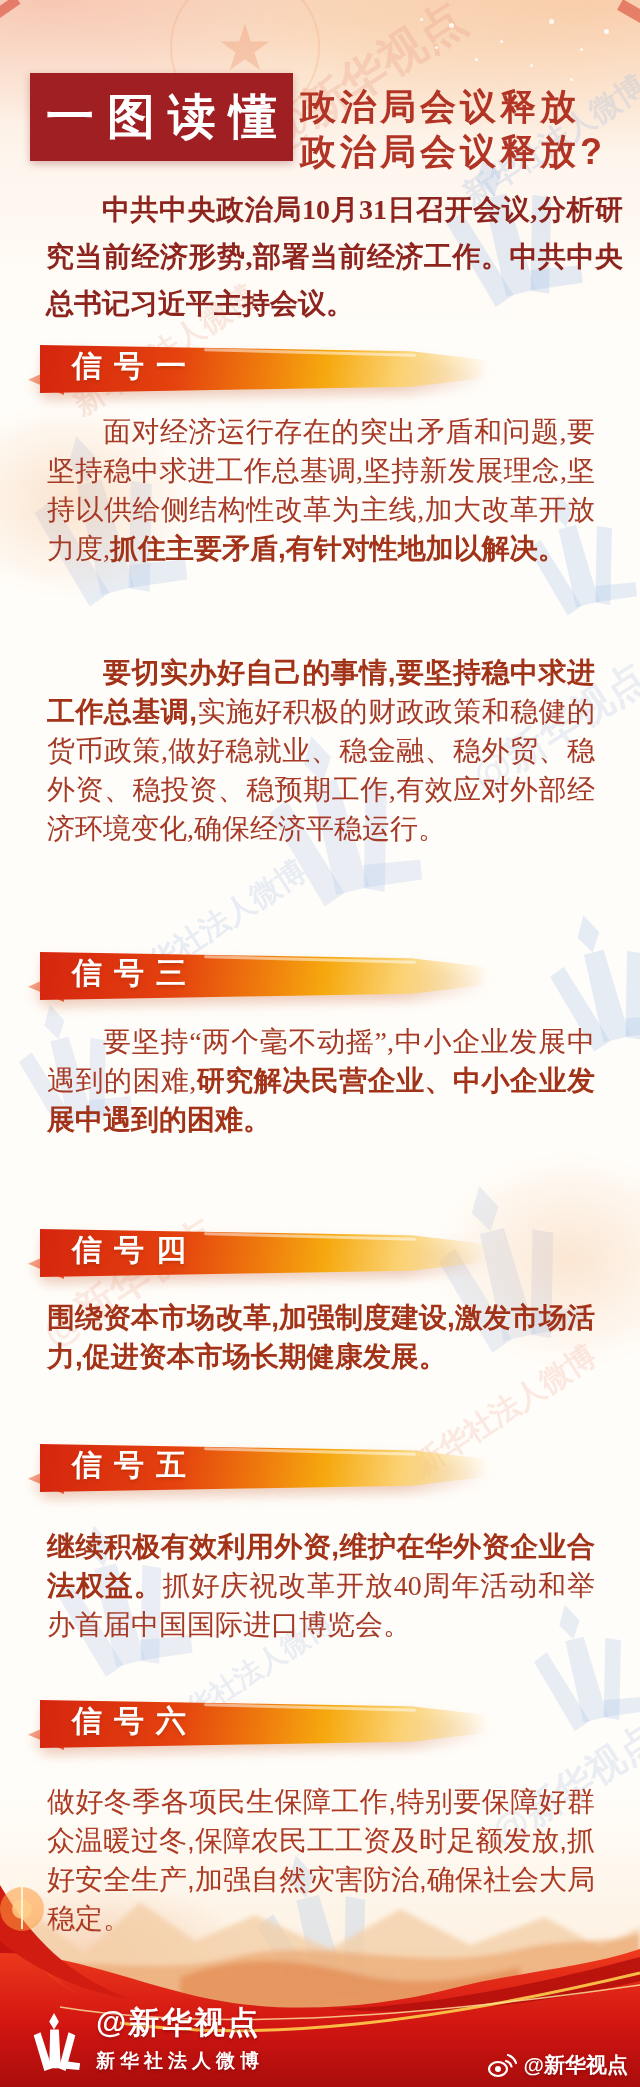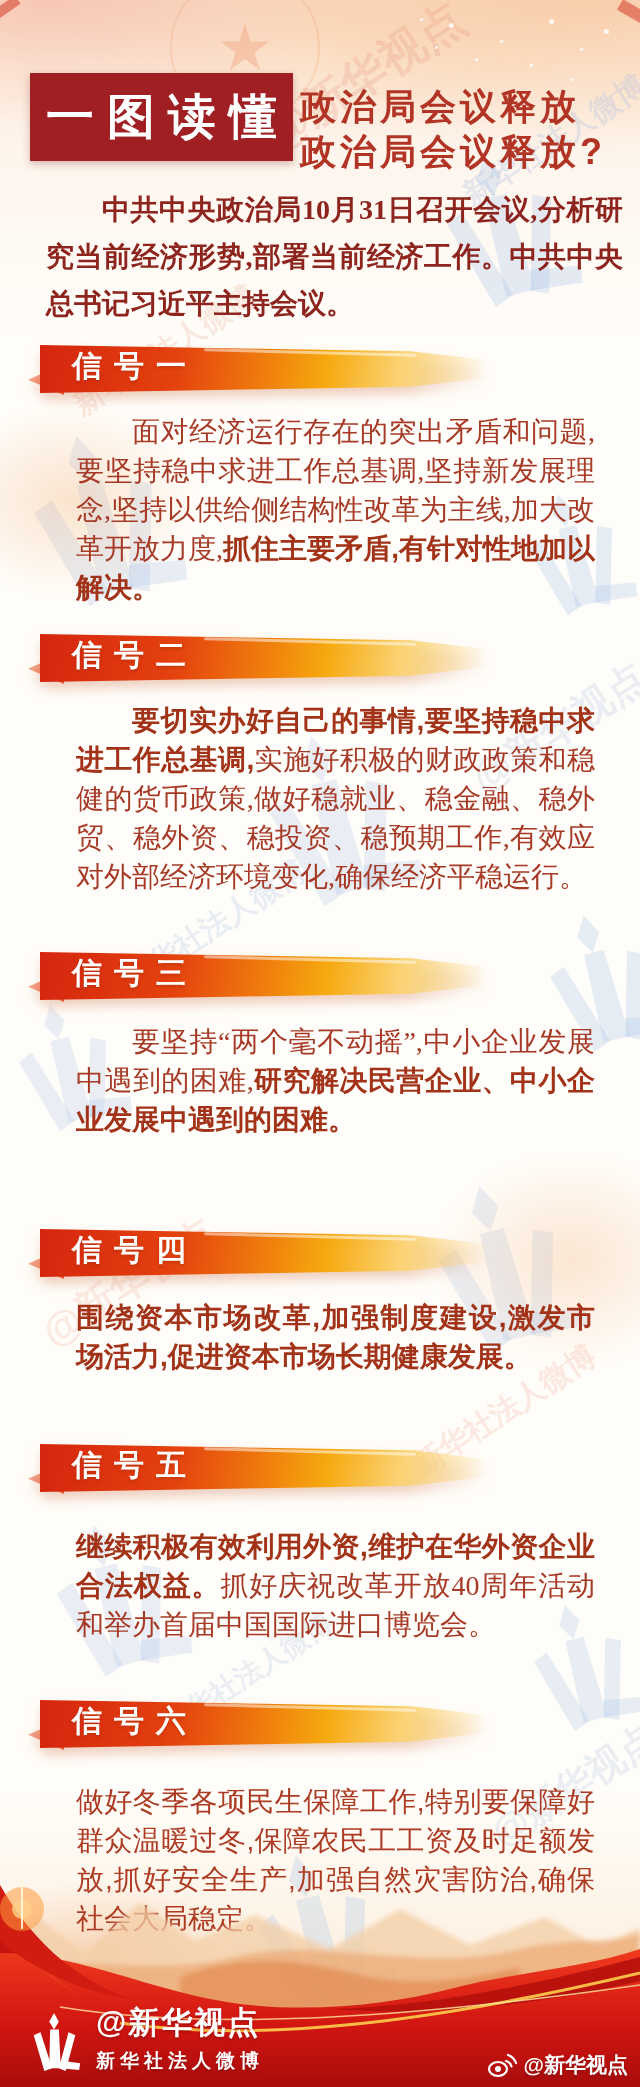--- a/index.html
+++ b/index.html
@@ -54,21 +54,21 @@
     background:linear-gradient(120deg,#f8c7b0 0%,#e55a36 75%);
     clip-path:polygon(100% 8%, 0 55%, 100% 100%); }
   .band { position:absolute; inset:0;
     background:linear-gradient(98deg,#d5250f 0%,#e4420e 26%,#ef7b0d 42%,#f6a90f 54%,#fbd375 68%,rgba(255,247,232,0) 84%);
     clip-path:polygon(0 0, 70% 13%, 99% 50%, 70% 87%, 0 100%); }
   .band::after { content:""; position:absolute; left:31%; top:12%; width:40%; height:3px;
     background:rgba(255,255,255,.5); border-radius:2px; transform:rotate(1.5deg); }
   .ribbon-label { position:absolute; left:32px; top:50%; transform:translateY(-55%);
     color:#fff; font-family:"Liberation Sans",sans-serif; font-weight:700;
     font-size:30px; letter-spacing:12px; text-shadow:0 2px 3px rgba(150,45,0,.4); }
-  .sig-text { margin:19px 45px 0 76px; color:#a63a26; font-size:28px; line-height:39px; text-align:justify; }
+  .sig-text { margin:19px 45px 0 47px; color:#a63a26; font-size:28px; line-height:39px; text-align:justify; }
   .sig-text.indent { text-indent:2em; }
   .sig-text .bold { font-family:"Liberation Sans",sans-serif; font-weight:700; color:#a23318; }
   .sig-text .sans { font-family:"Liberation Sans",sans-serif; font-weight:400; color:#ad3a22; }
   
   .footer { position:absolute; left:0; right:0; bottom:0; height:230px; }
   .footer svg.scenery { position:absolute; left:0; bottom:0; display:block; }
   .brand { position:absolute; left:26px; bottom:13px; display:flex; align-items:flex-end; gap:12px; color:#fff; }
   .brand-mark { width:58px; height:62px; }
   .brand-handle { font-family:"Liberation Sans",sans-serif; font-weight:800; font-size:31px;
     letter-spacing:2px; text-shadow:0 2px 3px rgba(120,10,10,.5); }
@@ -154,24 +154,20 @@
 
   <section class="sig" style="top:345px">
     <div class="ribbon">
       <div class="band"></div>
       <span class="ribbon-label">信号一</span>
     </div>
     <p class="sig-text indent"><span>面对经济运行存在的突出矛盾和问题,要坚持稳中求进工作总基调,坚持新发展理念,坚持以供给侧结构性改革为主线,加大改革开放力度,</span><span class="bold">抓住主要矛盾,有针对性地加以解决。</span></p>
   </section>
 
   <section class="sig" style="top:634px">
-    <div class="ribbon">
-      <div class="band"></div>
-      <span class="ribbon-label">信号二</span>
-    </div>
     <p class="sig-text indent"><span class="bold">要切实办好自己的事情,要坚持稳中求进工作总基调,</span><span>实施好积极的财政政策和稳健的货币政策,做好稳就业、稳金融、稳外贸、稳外资、稳投资、稳预期工作,有效应对外部经济环境变化,确保经济平稳运行。</span></p>
   </section>
 
   <section class="sig" style="top:952px">
     <div class="ribbon">
       <div class="band"></div>
       <span class="ribbon-label">信号三</span>
     </div>
     <p class="sig-text indent" style="margin-top:22px"><span>要坚持“两个毫不动摇”,中小企业发展中遇到的困难,</span><span class="bold">研究解决民营企业、中小企业发展中遇到的困难。</span></p>
   </section>

